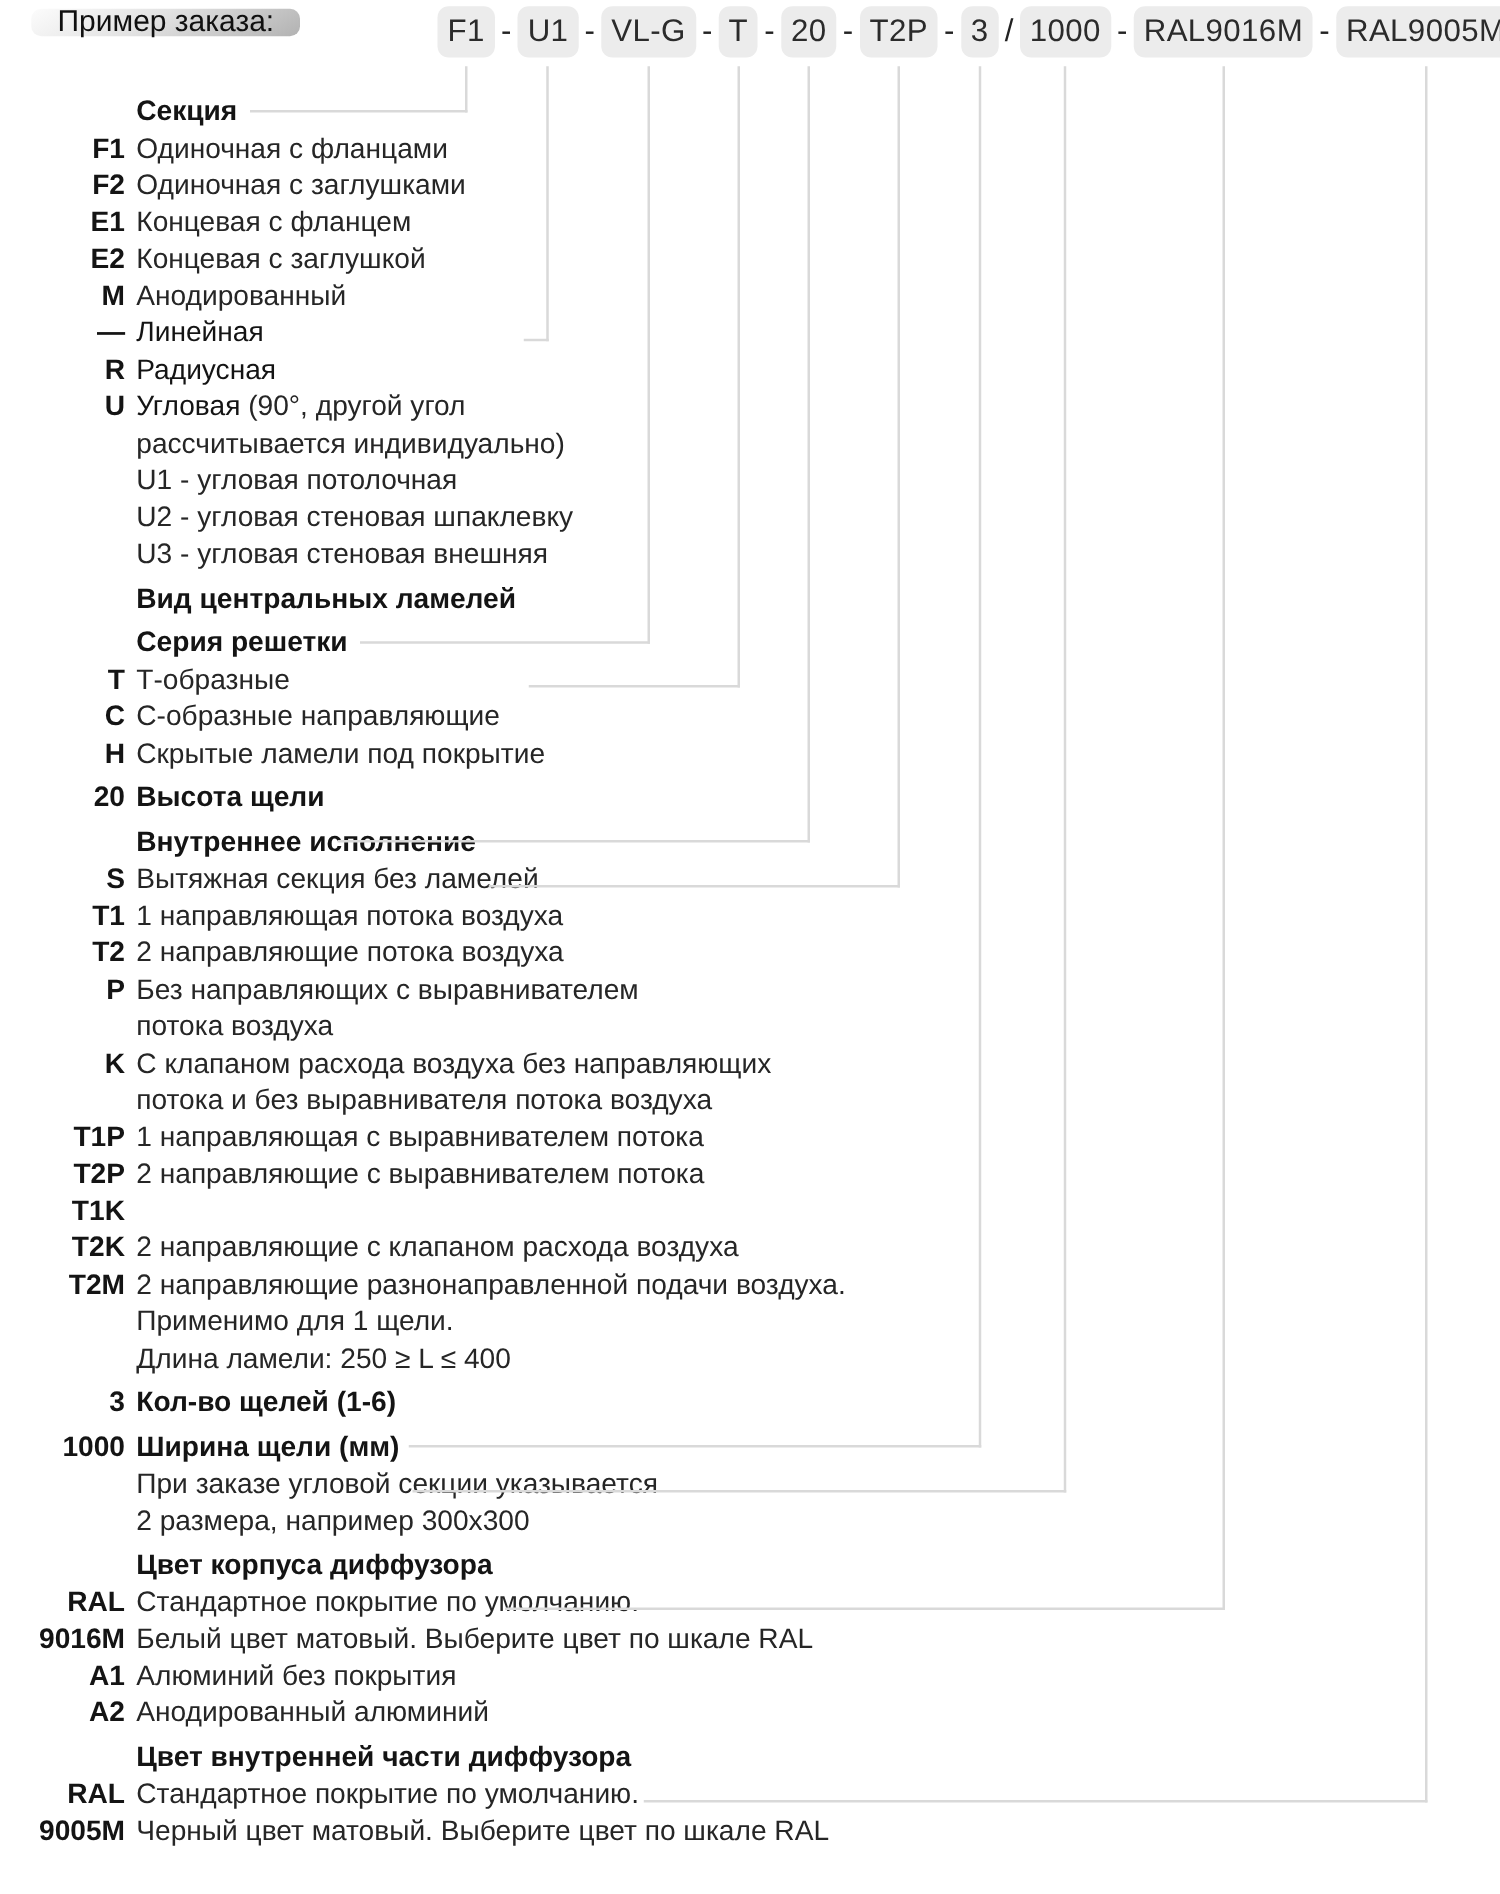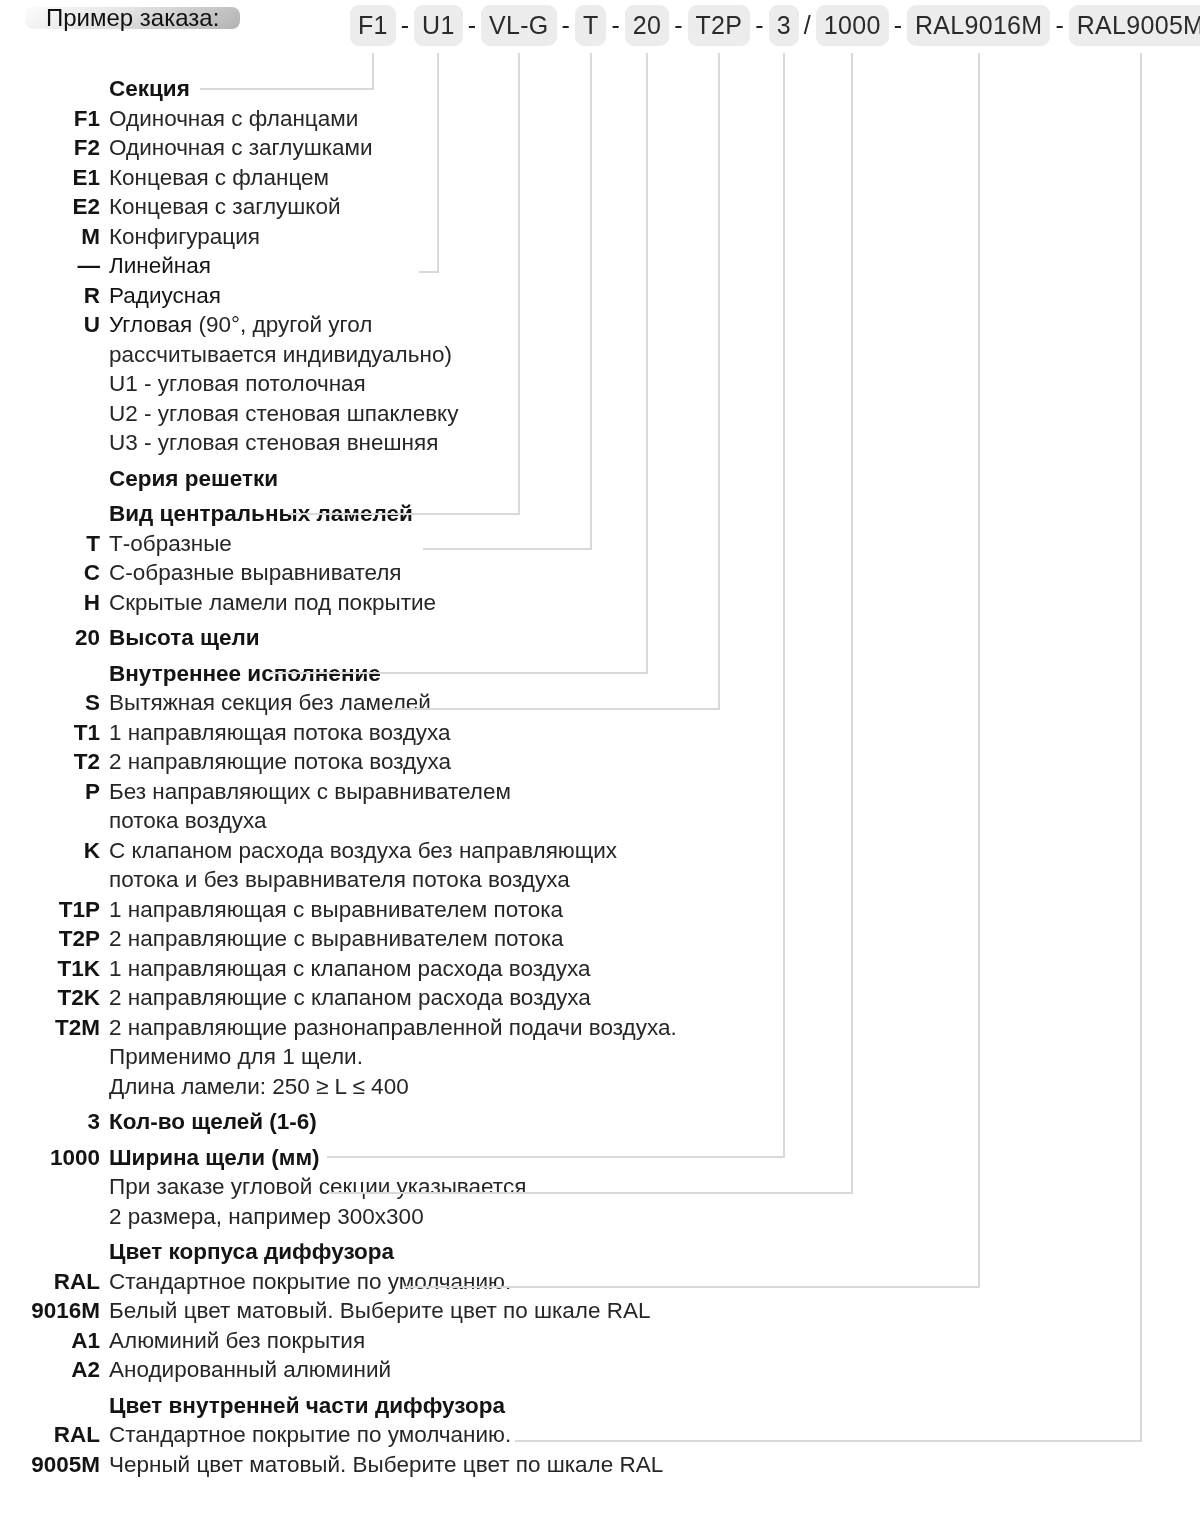--- a/index.html
+++ b/index.html
@@ -80,21 +80,21 @@
     <div class="row">
       <div class="code">E1</div>
       <div class="desc">Концевая с фланцем</div>
     </div>
     <div class="row">
       <div class="code">E2</div>
       <div class="desc">Концевая с заглушкой</div>
     </div>
     <div class="row">
       <div class="code">M</div>
-      <div class="desc">Конфигурация</div>
+      <div class="desc">Анодированный</div>
     </div>
 
     <div class="row">
       <div class="code">—</div>
       <div class="desc b">Линейная</div>
     </div>
     <div class="row">
       <div class="code">R</div>
       <div class="desc b">Радиусная</div>
     </div>
@@ -111,34 +111,34 @@
       <div class="code"></div>
       <div class="desc">U2 - угловая стеновая шпаклевку</div>
     </div>
     <div class="row">
       <div class="code"></div>
       <div class="desc">U3 - угловая стеновая внешняя</div>
     </div>
 
     <div class="row sec">
       <div class="code"></div>
+      <div class="desc"><span>Вид центральных ламелей</span></div>
+    </div>
+
+    <div class="row sec">
+      <div class="code"></div>
       <div class="desc"><span>Серия решетки</span></div>
-    </div>
-
-    <div class="row sec">
-      <div class="code"></div>
-      <div class="desc"><span>Вид центральных ламелей</span></div>
     </div>
     <div class="row">
       <div class="code">T</div>
       <div class="desc">Т-образные</div>
     </div>
     <div class="row">
       <div class="code">C</div>
-      <div class="desc">С-образные выравнивателя</div>
+      <div class="desc">С-образные направляющие</div>
     </div>
     <div class="row">
       <div class="code">H</div>
       <div class="desc">Скрытые ламели под покрытие</div>
     </div>
 
     <div class="row sec">
       <div class="code">20</div>
       <div class="desc"><span>Высота щели</span></div>
     </div>
@@ -172,21 +172,20 @@
     <div class="row">
       <div class="code">T1P</div>
       <div class="desc">1 направляющая с выравнивателем потока</div>
     </div>
     <div class="row">
       <div class="code">T2P</div>
       <div class="desc">2 направляющие с выравнивателем потока</div>
     </div>
     <div class="row">
       <div class="code">T1K</div>
-      <div class="desc">1 направляющая с клапаном расхода воздуха</div>
     </div>
     <div class="row">
       <div class="code">T2K</div>
       <div class="desc">2 направляющие с клапаном расхода воздуха</div>
     </div>
     <div class="row">
       <div class="code">T2M</div>
       <div class="desc">2 направляющие разнонаправленной подачи воздуха.
 Применимо для 1 щели.
 Длина ламели: 250 ≥ L ≤ 400</div>

